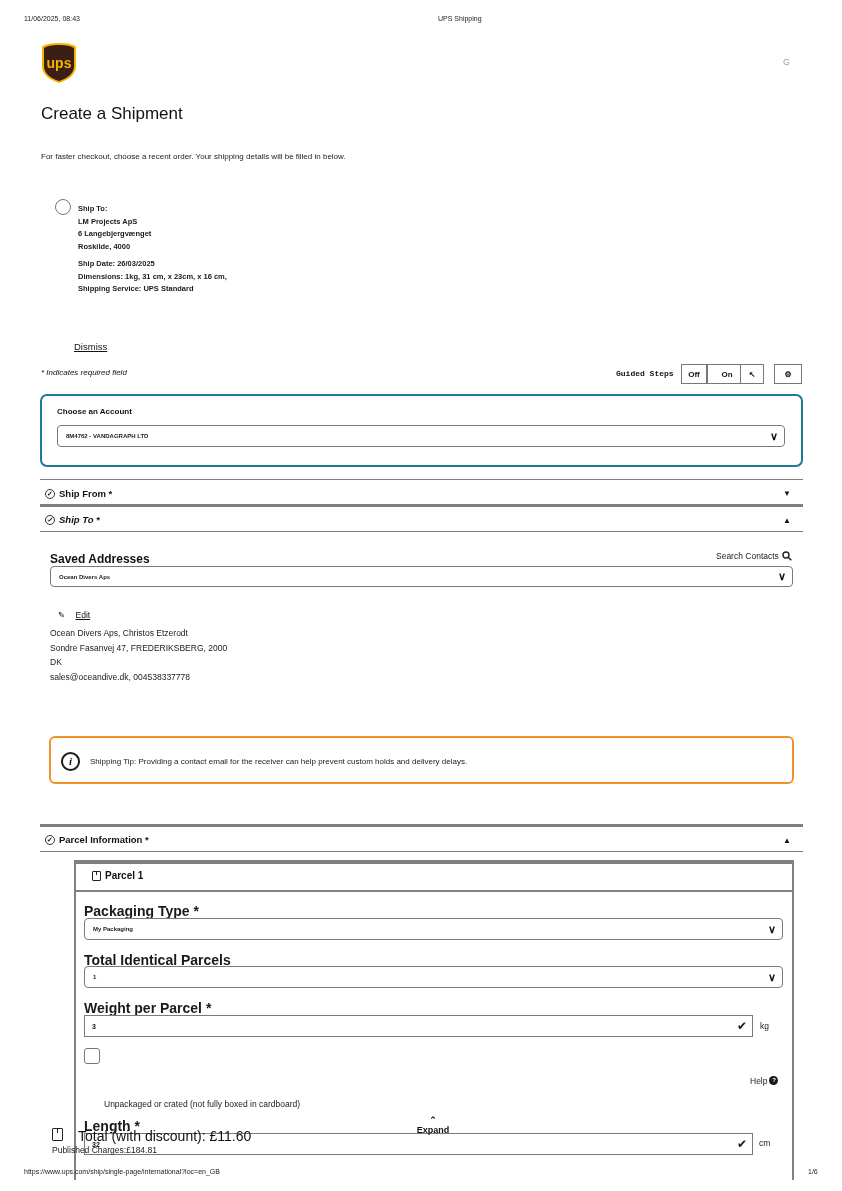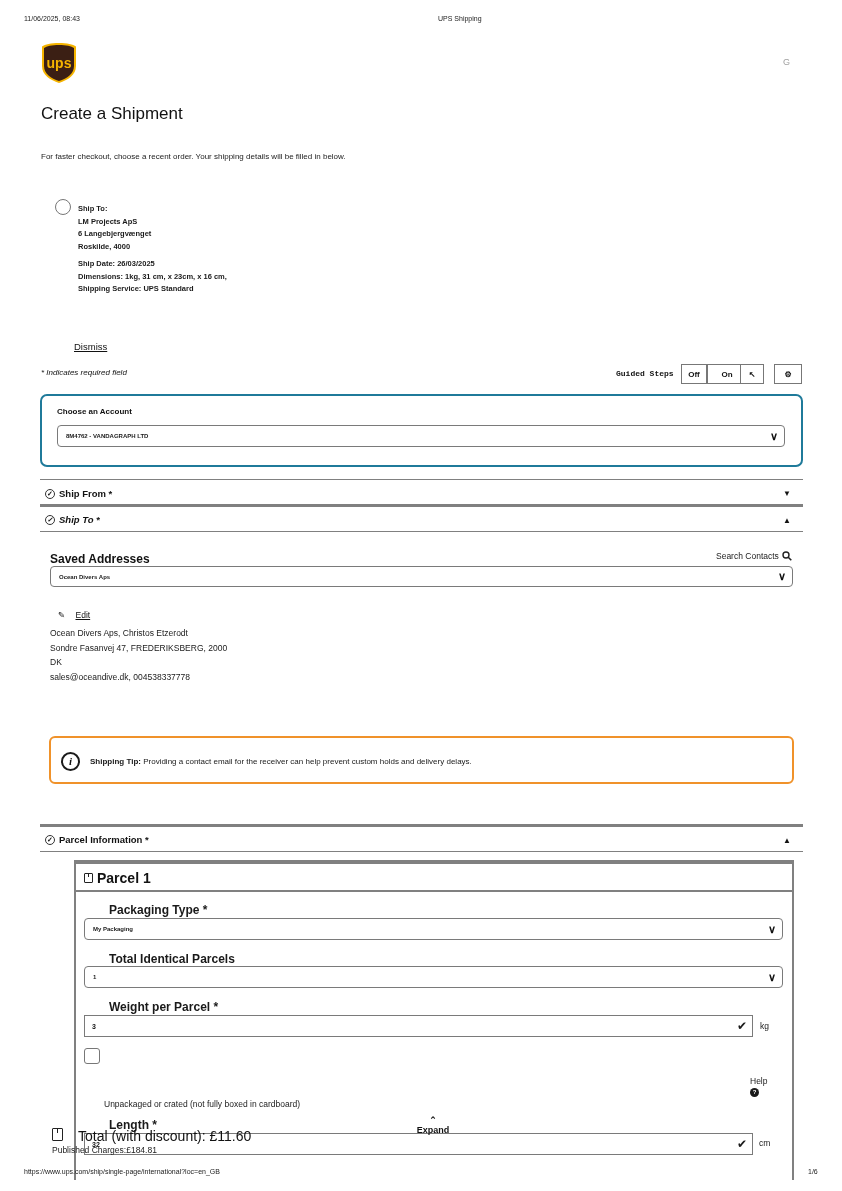--- a/index.html
+++ b/index.html
@@ -58,44 +58,44 @@
   .saved-select { left: 50px; top: 566px; width: 743px; height: 21px; }
 
   .edit-link { left: 58px; top: 610px; font-size: 8.5px; color: #121212; cursor: pointer; }
   .edit-link span.t { text-decoration: underline; margin-left: 8px; }
   .addr { left: 50px; top: 626px; font-size: 8.5px; line-height: 14.5px; color: #1a1a1a; }
 
   
   .tip { left: 49px; top: 736px; width: 745px; height: 48px; border: 2px solid #f0922a; border-radius: 6px; }
   .tip-icon { left: 61px; top: 752px; width: 19px; height: 19px; border: 2px solid #1a1a1a; border-radius: 50%; font-size: 11px; font-style: italic; font-weight: bold; font-family: "Liberation Serif", serif; text-align: center; line-height: 15px; }
   .tip-text { left: 90px; top: 757px; font-size: 8px; color: #1a1a1a; }
-  .tip-text b { font-weight: bold; }
+  .tip-text b { font-weight: normal; }
 
   
   .parcel-box { left: 74px; top: 860px; width: 720px; height: 320px; border-left: 2px solid #808080; border-right: 2px solid #808080; border-top: 4px solid #808080; }
   .parcel-head-line { left: 76px; top: 890px; width: 716px; height: 2px; background: #808080; }
-  .parcel-title { left: 84px; top: 870px; font-size: 14px; font-weight: bold; display: flex; align-items: center; gap: 4px; }
+  .parcel-title { left: 92px; top: 870px; font-size: 10px; font-weight: bold; display: flex; align-items: center; gap: 4px; }
   .pkg-icon { width: 9px; height: 10px; border: 1px solid #222; border-radius: 1px; position: relative; }
   .pkg-icon:after { content: ""; position: absolute; left: 3px; top: 0; width: 1px; height: 3px; background: #222; }
 
-  .field-label { font-size: 12px; font-weight: bold; color: #1a1a1a; margin-left: 25px; }
+  .field-label { font-size: 14px; font-weight: bold; color: #1a1a1a; }
   .f-pack-lbl { left: 84px; top: 903px; }
   .f-pack-sel { left: 84px; top: 918px; width: 699px; height: 22px; }
   .f-total-lbl { left: 84px; top: 952px; }
   .f-total-sel { left: 84px; top: 966px; width: 699px; height: 22px; }
   .f-weight-lbl { left: 84px; top: 1000px; }
   .text-input { border: 1px solid #7a7a7a; background: #fff; display: flex; align-items: center; padding-left: 7px; }
   .text-input .v { font-size: 7px; font-weight: bold; flex: 1; }
   .text-input .ok { width: 20px; font-size: 12px; text-align: center; color: #1a1a1a; }
   .f-weight-in { left: 84px; top: 1015px; width: 669px; height: 22px; }
   .unit { font-size: 8.5px; color: #1a1a1a; }
   .u-kg { left: 760px; top: 1021px; }
   .cb { left: 84px; top: 1048px; width: 16px; height: 16px; border: 1.2px solid #777; border-radius: 3px; cursor: pointer; }
   .cb-lbl { left: 104px; top: 1099px; font-size: 8.5px; color: #222; }
-  .help { left: 750px; top: 1076px; font-size: 8.5px; color: #222; display: flex; gap: 2px; align-items: flex-start; cursor: pointer; flex-direction: column; }
+  .help { left: 750px; top: 1076px; font-size: 8.5px; color: #222; display: flex; gap: 2px; align-items: flex-start; cursor: pointer; }
   .help .q { width: 9px; height: 9px; border-radius: 50%; background: #1a1a1a; color: #fff; font-size: 6px; text-align: center; line-height: 9px; font-weight: bold; }
   .f-len-lbl { left: 84px; top: 1118px; }
   .f-len-in { left: 84px; top: 1133px; width: 669px; height: 22px; }
   .u-cm { left: 759px; top: 1138px; }
 
   
   .foot-pkg { left: 52px; top: 1128px; width: 11px; height: 13px; border: 1.2px solid #222; border-radius: 1px; }
   .foot-pkg:after { content: ""; position: absolute; left: 4px; top: 0; width: 1px; height: 4px; background: #222; }
   .total { left: 78px; top: 1128px; font-size: 14px; color: #121212; }
   .published { left: 52px; top: 1145px; font-size: 8.5px; color: #222; }

